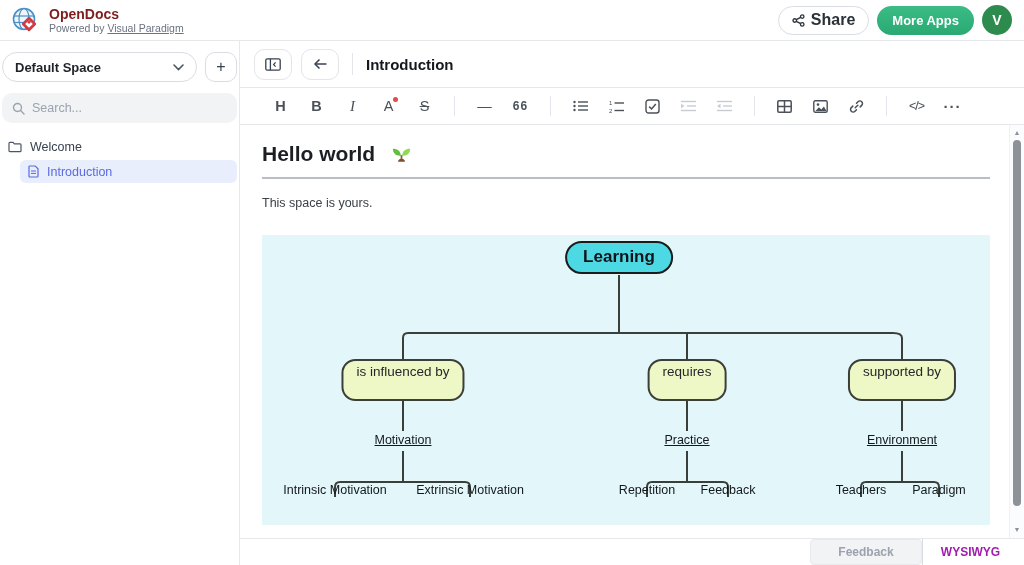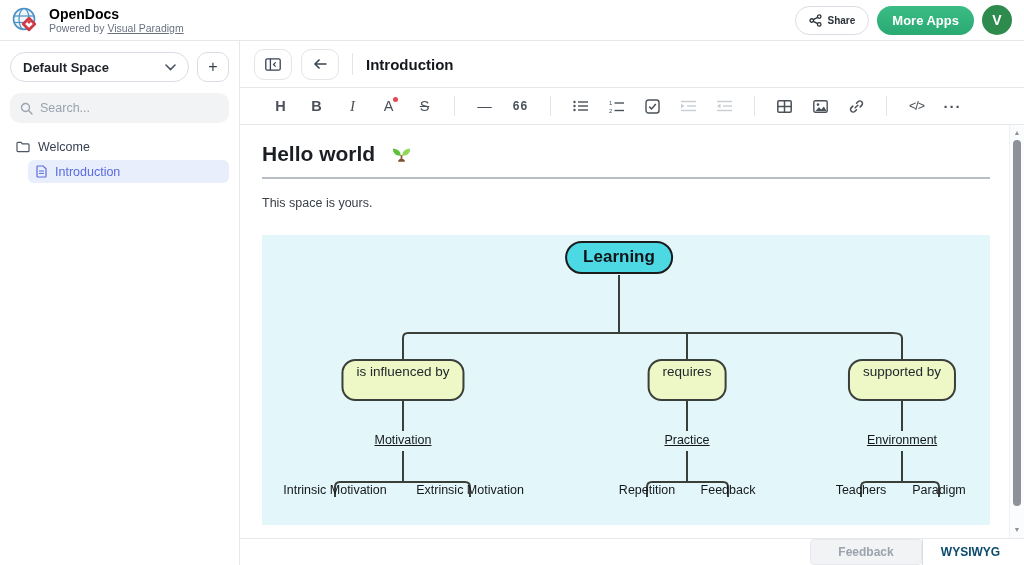--- a/index.html
+++ b/index.html
@@ -4,33 +4,33 @@
 <style>
   * { box-sizing: border-box; margin: 0; padding: 0; }
   html,body { width:1024px; height:565px; }
   body { font-family: "Liberation Sans", sans-serif; background:#fff; color:#1f2329; overflow:hidden; }
   .app { width:1024px; height:565px; display:flex; flex-direction:column; background:#fff; }
 
   
   .top-header { height:41px; border-bottom:1px solid #e6e8ec; display:flex; align-items:center; justify-content:space-between; padding:0 12px 0 10px; flex:0 0 41px; background:#fff; }
   .brand { display:flex; align-items:center; gap:8px; }
   .brand-text { line-height:1.15; }
-  .brand-name { font-size:14px; font-weight:bold; color:#000000; }
+  .brand-name { font-size:14px; font-weight:bold; color:#7f1d1d; }
   .brand-sub { font-size:10.5px; color:#6b7280; }
   .brand-sub a { color:#6b7280; text-decoration:underline; cursor:pointer;text-align:right; }
   .header-actions { display:flex; align-items:center; gap:8px; }
-  .btn-share { display:flex; align-items:center; gap:6px; background:#fff; border:1px solid #d9dde3; border-radius:16px; height:29px; padding:0 13px; font-size:10px; font-weight:bold; color:#2b3138; cursor:pointer; }
+  .btn-share { display:flex; align-items:center; gap:6px; background:#fff; border:1px solid #d9dde3; border-radius:16px; height:29px; padding:0 13px; font-size:16px; font-weight:bold; color:#2b3138; cursor:pointer; }
   .btn-moreapps { background:linear-gradient(180deg,#3bbc85,#2aa973); color:#fff; border:none; border-radius:16px; height:29px; padding:0 15px; font-size:13px; font-weight:bold; cursor:pointer; }
   .avatar { width:30px; height:30px; border-radius:50%; background:#2e8b4e; color:#fff; font-size:14px; font-weight:bold; display:flex; align-items:center; justify-content:center; cursor:pointer; }
 
   
   .body-row { flex:1; display:flex; min-height:0; }
 
   
-  .sidebar { width:240px; flex:0 0 240px; border-right:1px solid #e6e8ec; background:#fff; padding:11px 10px; }
+  .sidebar { width:240px; flex:0 0 240px; border-right:1px solid #e6e8ec; background:#fff; padding:11px 2px; }
   .space-row { display:flex; gap:8px; }
   .space-select { flex:1; height:30px; border:1px solid #d9dde3; border-radius:16px; background:#fff; display:flex; align-items:center; justify-content:space-between; padding:0 12px; font-size:13px; font-weight:bold; color:#1f2329; cursor:pointer; }
   .btn-plus { width:32px; height:30px; border:1px solid #d9dde3; border-radius:10px; background:#fff; font-size:16px; color:#374151; cursor:pointer; display:flex; align-items:center; justify-content:center; }
   .search-box { margin-top:11px; height:30px; background:#f1f3f5; border-radius:10px; display:flex; align-items:center; gap:7px; padding:0 10px; }
   .search-box input { border:none; outline:none; background:transparent; font-size:12.5px; color:#374151; width:100%; font-family:"Liberation Sans",sans-serif; }
   .search-box input::placeholder { color:#9aa3ae; }
   .tree { margin-top:13px; }
   .tree-folder { display:flex; align-items:center; gap:8px; height:22px; padding:0 6px; font-size:12.5px; color:#374151; cursor:pointer; }
   .tree-page { display:flex; align-items:center; gap:8px; height:23px; margin:2px 0 0 18px; padding:0 8px; font-size:12.5px; color:#5a6be0; background:#e8eefc; border-radius:6px; cursor:pointer; }
 
@@ -77,21 +77,21 @@
 
   
   .scrollbar { width:15px; flex:0 0 15px; background:#fbfcfd; border-left:1px solid #f0f1f3; position:relative; }
   .sb-arrow { position:absolute; left:0; width:100%; text-align:center; font-size:7px; color:#8d9299; cursor:pointer; line-height:10px; }
   .sb-up { top:3px; } .sb-down { bottom:3px; }
   .sb-thumb { position:absolute; left:3px; width:8px; top:15px; height:366px; background:#8d9299; border-radius:4px; cursor:pointer; }
 
   
   .footer { height:27px; flex:0 0 27px; border-top:1px solid #e6e8ec; display:flex; align-items:stretch; justify-content:flex-end; background:#fff; }
   .tab-markdown { width:112px; background:#f2f3f5; border:1px solid #e7e9ec; border-radius:4px; color:#9aa3ae; font-size:12px; font-weight:bold; display:flex; align-items:center; justify-content:center; cursor:pointer; }
-  .tab-wysiwyg { width:96px; background:#fff; border-left:1px solid #d9dde3; color:#0c4a6e; font-size:12px; font-weight:bold; display:flex; align-items:center; justify-content:center; cursor:pointer; margin-right:6px; }
+  .tab-wysiwyg { width:96px; background:#fff; border-left:1px solid #d9dde3; color:#a21caf; font-size:12px; font-weight:bold; display:flex; align-items:center; justify-content:center; cursor:pointer; margin-right:6px; }
 
   svg { display:block; }
 </style>
 </head>
 <body>
 
 <div class="app">
 
   <div class="top-header">
     <div class="brand">

